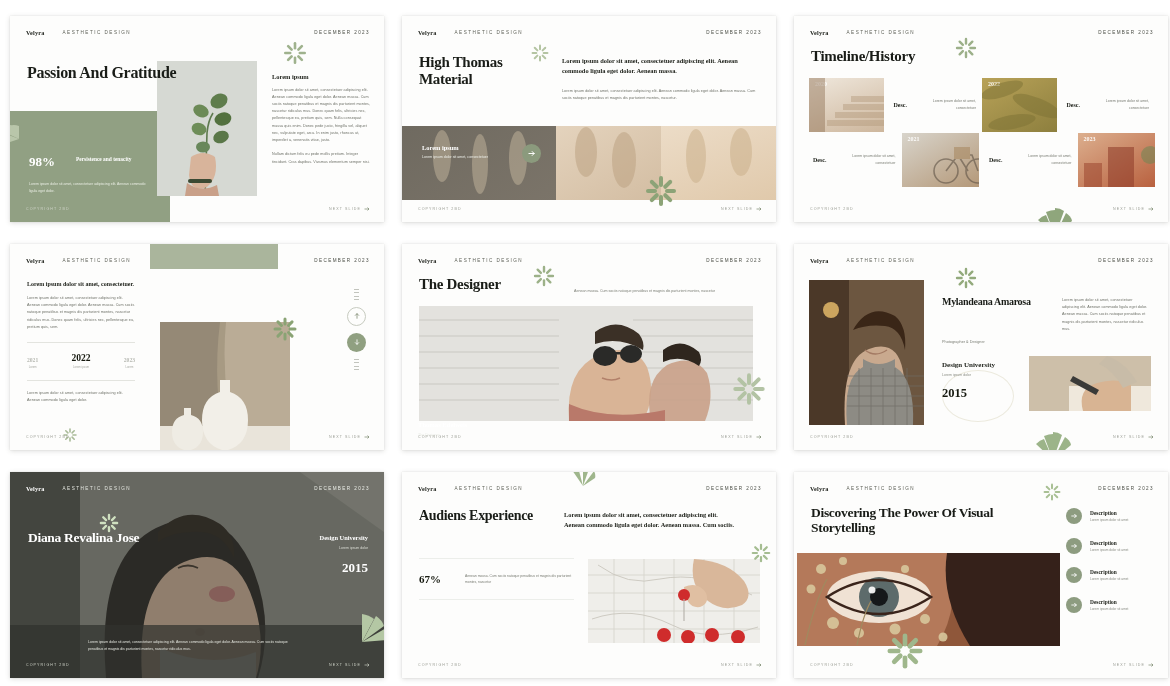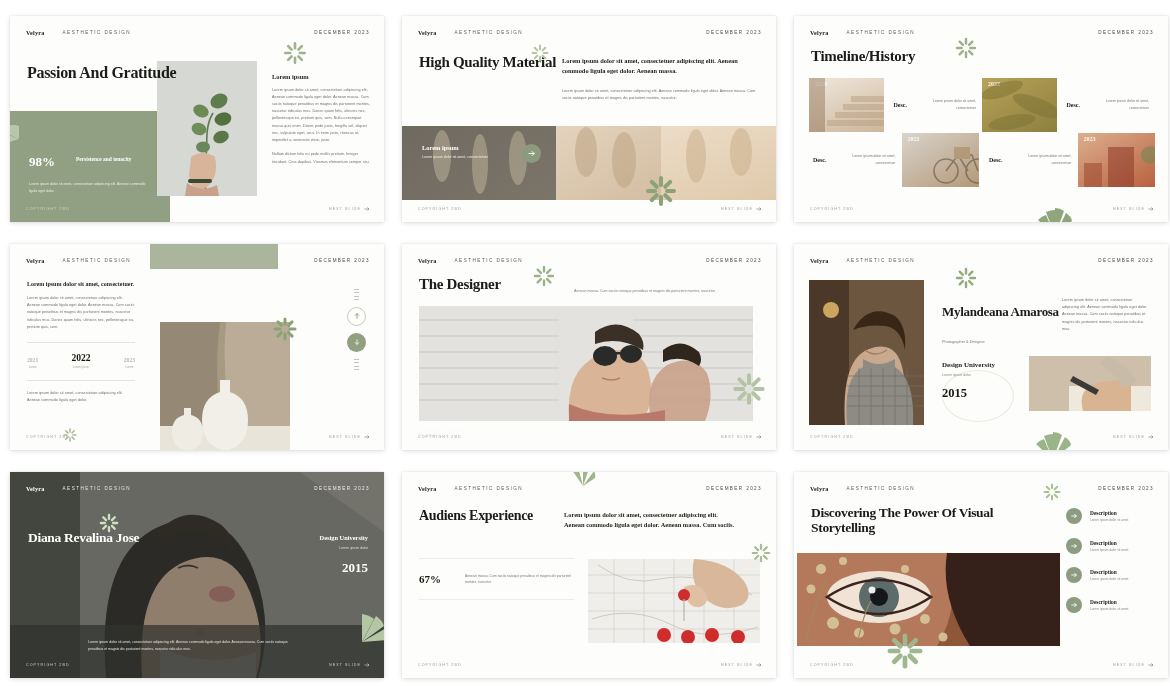--- a/index.html
+++ b/index.html
@@ -167,21 +167,21 @@
     overflow: hidden;
   }
   .s5-n { position: absolute; left: 16px; bottom: 22px; font-family:"Liberation Serif",serif; font-weight:bold; font-size:6.6px; color:#fff; }
   .s5-r { position: absolute; left: 16px; bottom: 13px; font-size: 3.6px; color: #eaece6; }
 
   
   .s6-img {
     position: absolute; left: 15px; top: 36px; width: 115px; height: 145px;
     background: linear-gradient(155deg,#4c3a2a 0%,#8a7258 28%,#b9ad9d 55%,#6f5a45 100%);
   }
-  .s6-title { position: absolute; left: 148px; top: 61px; font-size: 13px; width: 120px; }
+  .s6-title { position: absolute; left: 148px; top: 52px; font-size: 10px; width: 120px; }
   .s6-role { position: absolute; left: 148px; top: 96px; font-size: 3.8px; color: #7b7e75; }
   .s6-body { position: absolute; left: 268px; top: 53px; width: 88px; }
   .s6-ring { position: absolute; left: 148px; top: 126px; width: 72px; height: 52px; border: 1px solid #eceade; border-radius: 50%; }
   .s6-uni { position: absolute; left: 148px; top: 117px; font-family:"Liberation Serif",serif; font-weight:bold; font-size: 7px; color:#1d2019; }
   .s6-unis { position: absolute; left: 148px; top: 129px; font-size: 3.5px; color: #8b8e85; }
   .s6-yr { position: absolute; left: 148px; top: 142px; font-size: 12.5px; }
   .s6-img2 {
     position: absolute; left: 235px; top: 112px; width: 122px; height: 55px;
     background: linear-gradient(130deg,#cdbfa9 0%,#e2d6c2 40%,#b9a88e 100%);
   }
@@ -307,21 +307,21 @@
           <svg class="arrow-g" viewBox="0 0 12 12">
               <path d="M1 6h9M7 3l3 3-3 3" stroke="currentColor" stroke-width="1.3" fill="none"></path>
             </svg>
         </span>
       </div>
     </div>
   </div>
 
   <div class="slide-wrap">
     <div class="slide">
-      <div class="title s2-title">High Quality Material</div>
+      <div class="title s2-title">High Thomas Material</div>
       <div class="lead s2-lead">Lorem ipsum dolor sit amet, consectetuer adipiscing elit. Aenean commodo ligula eget dolor. Aenean massa.</div>
       <div class="body-txt s2-body">Lorem ipsum dolor sit amet, consectetuer adipiscing elit. Aenean commodo ligula eget dolor. Aenean massa. Cum sociis natoque penatibus et magnis dis parturient montes, nascetur.</div>
       <div class="s2-strip">
         <div class="s2-c1">
           <svg width="155" height="74" viewBox="0 0 155 74" style="position:absolute;inset:0;opacity:.5">
             <g fill="#c5b79e">
                 <ellipse cx="40" cy="30" rx="9" ry="26"></ellipse>
                 <ellipse cx="78" cy="38" rx="8" ry="30"></ellipse>
                 <ellipse cx="116" cy="32" rx="9" ry="27"></ellipse>
               </g>

